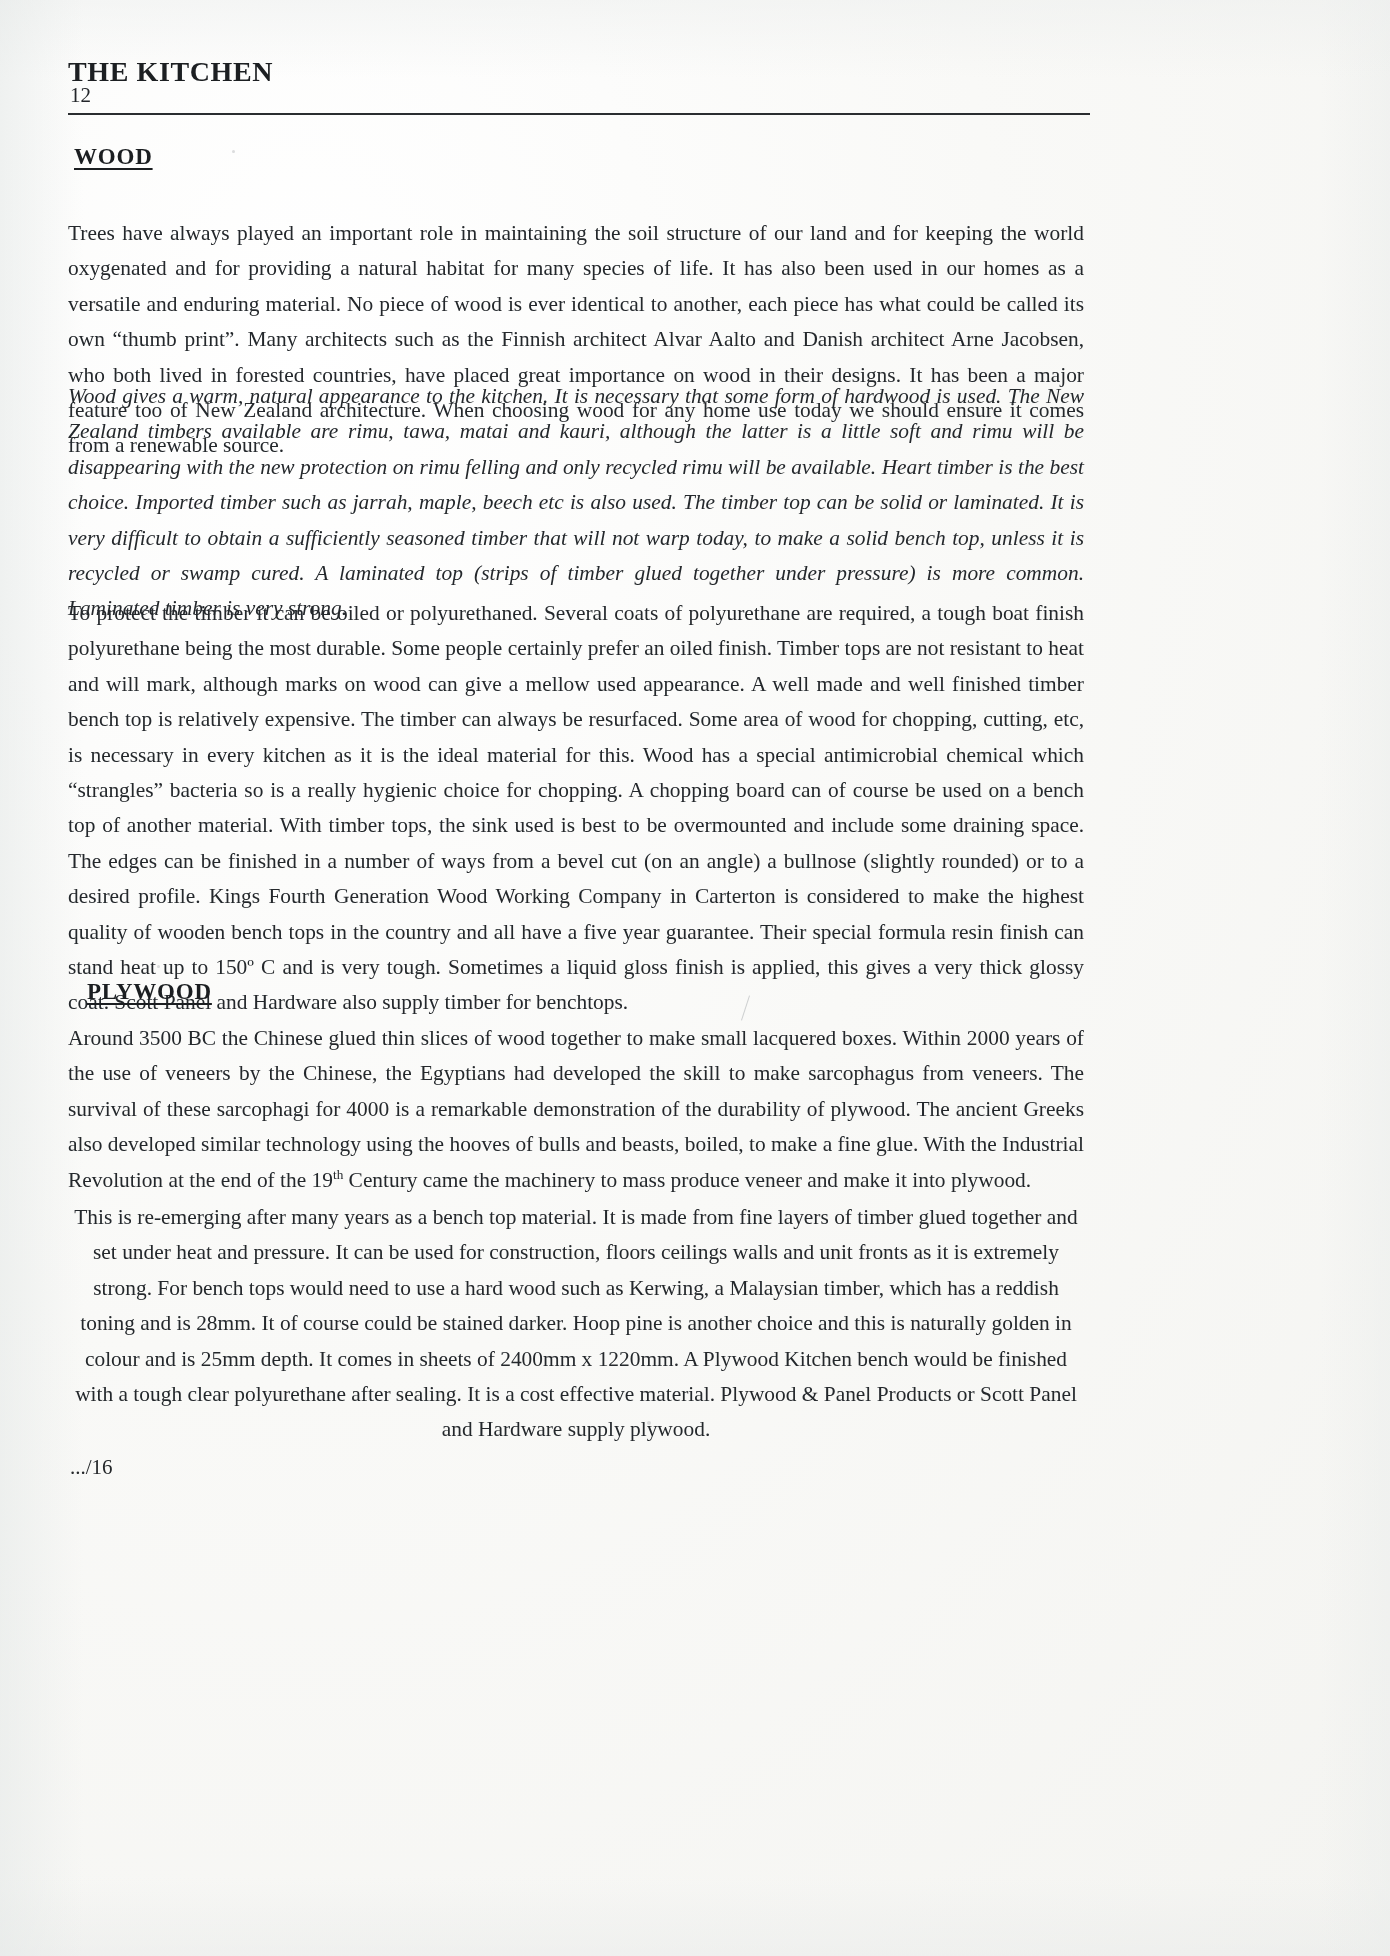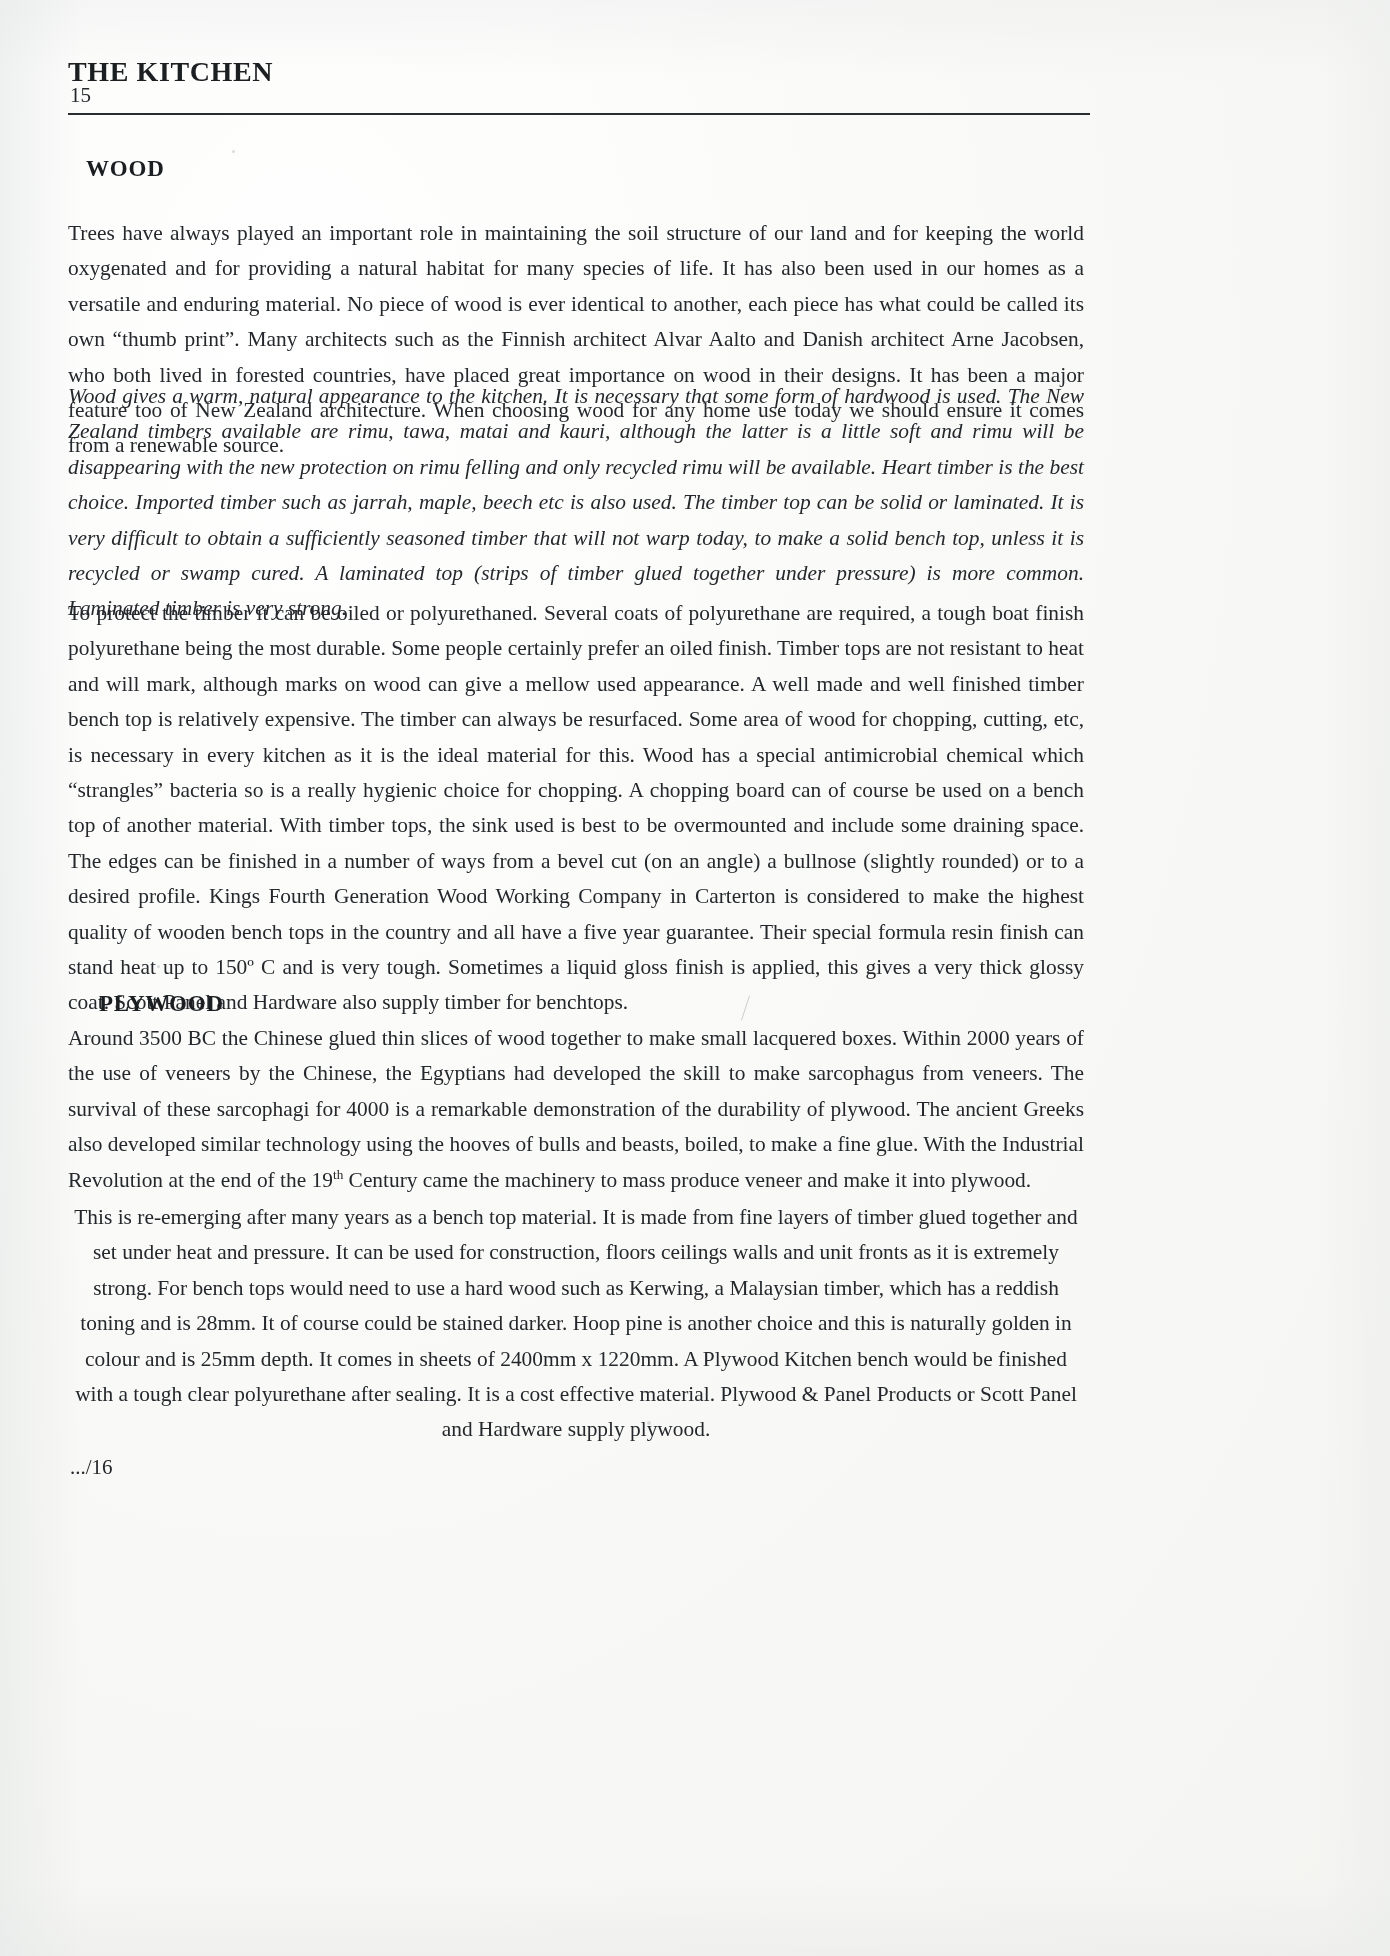--- a/index.html
+++ b/index.html
@@ -69,22 +69,23 @@
     top: 113px;
     height: 2px;
     background: #2a2d30;
   }
   
   .section-heading {
     font-weight: bold;
     font-size: 23px;
     letter-spacing: 0.8px;
     color: #1b1e21;
+    text-decoration: underline;
     text-underline-offset: 4px;
-    margin: 16px;
+    margin: 4px;
     padding: 0;
   }
   .heading-wood {
     position: absolute;
     left: 2px;
     top: 140px;
   }
   .heading-plywood {
     position: absolute;
     left: 15px;
@@ -141,21 +142,21 @@
 </head>
 <body>
 
 <div class="page">
   <div class="paper-tint"></div>
 
   <div class="content">
 
     <div class="page-header">
       <div class="running-title">THE KITCHEN</div>
-      <div class="folio">15</div>
+      <div class="folio">12</div>
       <div class="header-rule"></div>
     </div>
 
     <h2 class="section-heading heading-wood">WOOD</h2>
 
     <p class="para p1">Trees have always played an important role in maintaining the soil structure of our land and for keeping the world oxygenated and for providing a natural habitat for many species of life. It has also been used in our homes as a versatile and enduring material. No piece of wood is ever identical to another, each piece has what could be called its own “thumb print”. Many architects such as the Finnish architect Alvar Aalto and Danish architect Arne Jacobsen, who both lived in forested countries, have placed great importance on wood in their designs. It has been a major feature too of New Zealand architecture. When choosing wood for any home use today we should ensure it comes from a renewable source.</p>
 
     <p class="para p2">Wood gives a warm, natural appearance to the kitchen. It is necessary that some form of hardwood is used. The New Zealand timbers available are rimu, tawa, matai and kauri, although the latter is a little soft and rimu will be disappearing with the new protection on rimu felling and only recycled rimu will be available. Heart timber is the best choice. Imported timber such as jarrah, maple, beech etc is also used. The timber top can be solid or laminated. It is very difficult to obtain a sufficiently seasoned timber that will not warp today, to make a solid bench top, unless it is recycled or swamp cured. A laminated top (strips of timber glued together under pressure) is more common. Laminated timber is very strong.</p>
 
     <p class="para p3">To protect the timber it can be oiled or polyurethaned. Several coats of polyurethane are required, a tough boat finish polyurethane being the most durable. Some people certainly prefer an oiled finish. Timber tops are not resistant to heat and will mark, although marks on wood can give a   mellow used appearance. A well made and well finished timber bench top is relatively expensive. The timber can always be resurfaced. Some area of wood for chopping, cutting, etc, is necessary in every kitchen as it is the ideal material for this. Wood has a special antimicrobial chemical which “strangles” bacteria so is a really hygienic choice for chopping. A chopping board can of course be used on a bench top of another material. With timber tops, the sink used is best to be overmounted and include some draining space. The edges can be finished in a number of ways from a bevel cut (on an angle) a bullnose (slightly rounded) or to a desired profile. Kings Fourth Generation Wood Working Company in Carterton is considered to make the highest quality of wooden bench tops in the country and all have a five year guarantee. Their special formula resin finish can stand heat up to 150º C and is very tough. Sometimes a liquid gloss finish is applied, this gives a very thick glossy coat. Scott Panel and Hardware also supply timber for benchtops.</p>

